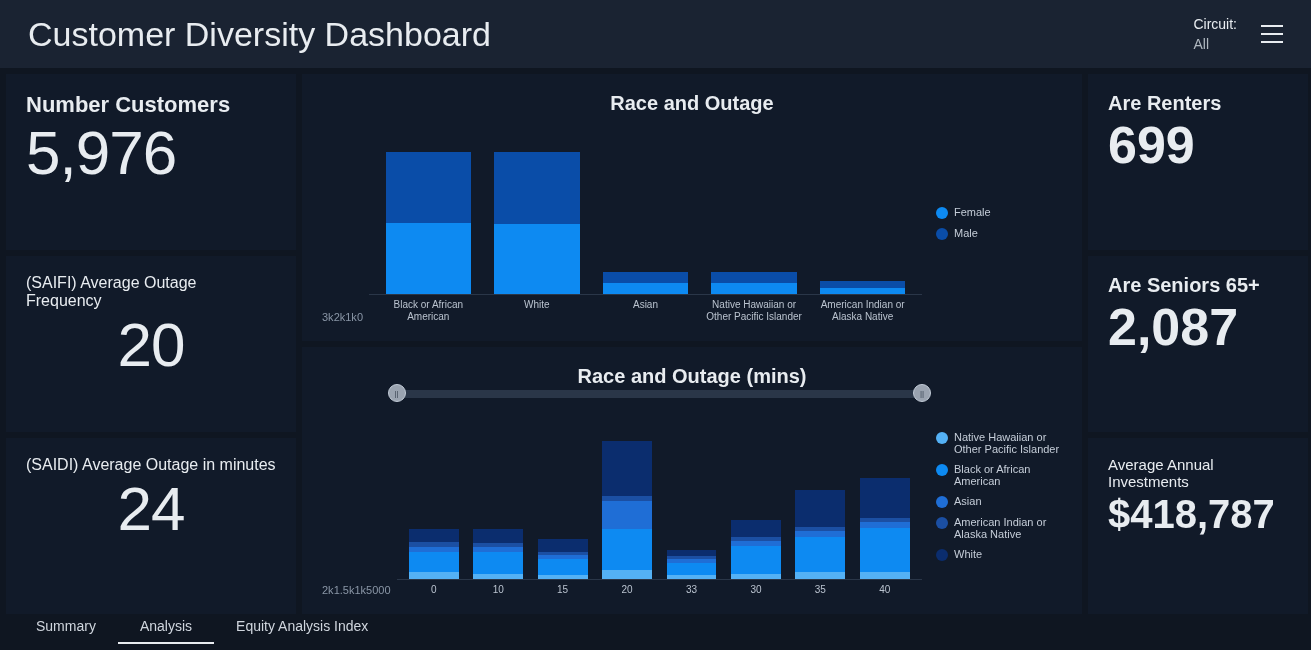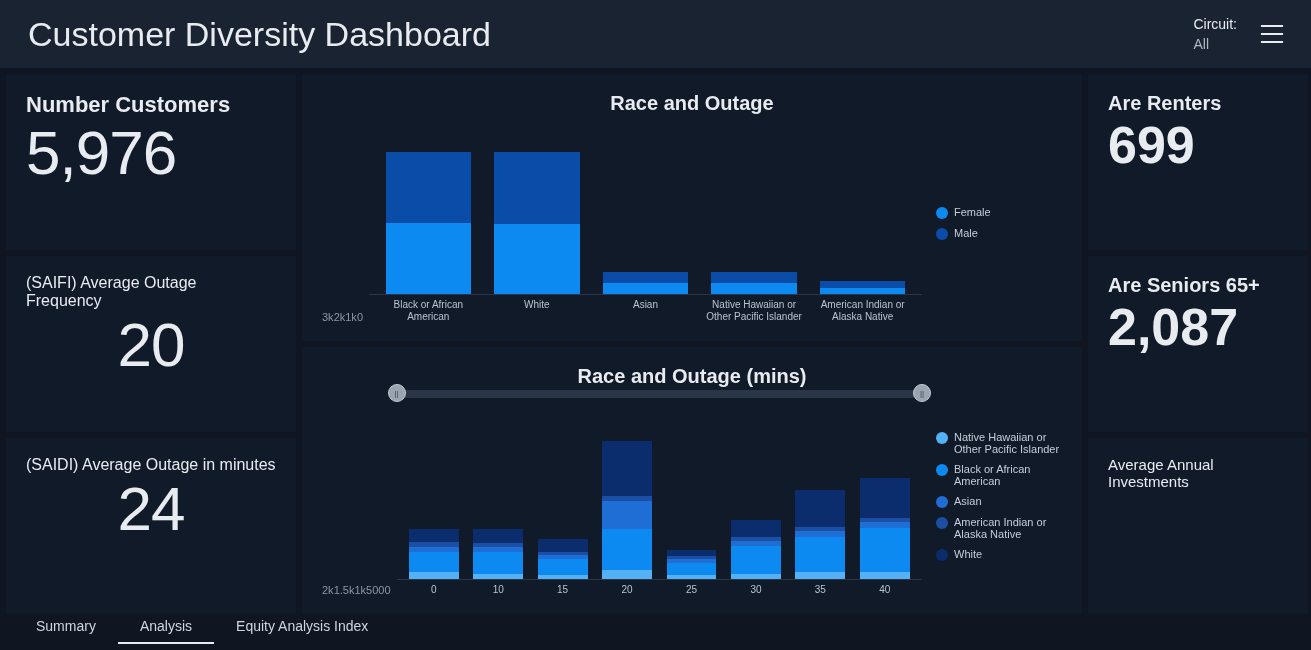--- a/index.html
+++ b/index.html
@@ -254,21 +254,21 @@
                     <div class="seg" style="background: rgb(13, 138, 242); height: 43.6364%;"></div>
                     <div class="seg" style="background: rgb(84, 177, 245); height: 7.27273%;"></div>
                   </div>
                 </div>
               </div>
             <div class="xlabs" id="xlabs1">
                 <div class="xlab">0</div>
                 <div class="xlab">10</div>
                 <div class="xlab">15</div>
                 <div class="xlab">20</div>
-                <div class="xlab">25</div>
+                <div class="xlab">33</div>
                 <div class="xlab">30</div>
                 <div class="xlab">35</div>
                 <div class="xlab">40</div>
               </div>
           </div>
         </div>
         <div class="legend">
           <div class="li">
               <span class="swatch" style="background:#54b1f5"></span>
               <span>Native Hawaiian or Other Pacific Islander</span>
@@ -298,20 +298,21 @@
     <div class="panel">
       <div class="rkpi-label">Are Renters</div>
       <div class="rkpi-val">699</div>
     </div>
     <div class="panel">
       <div class="rkpi-label">Are Seniors 65+</div>
       <div class="rkpi-val">2,087</div>
     </div>
     <div class="panel">
       <div class="rkpi-label small">Average Annual Investments</div>
+      <div class="rkpi-val sm">$418,787</div>
     </div>
   </div>
 </div>
 
 <div class="tabs">
   <div class="tab">Summary</div>
   <div class="tab active">Analysis</div>
   <div class="tab">Equity Analysis Index</div>
 </div>
 

